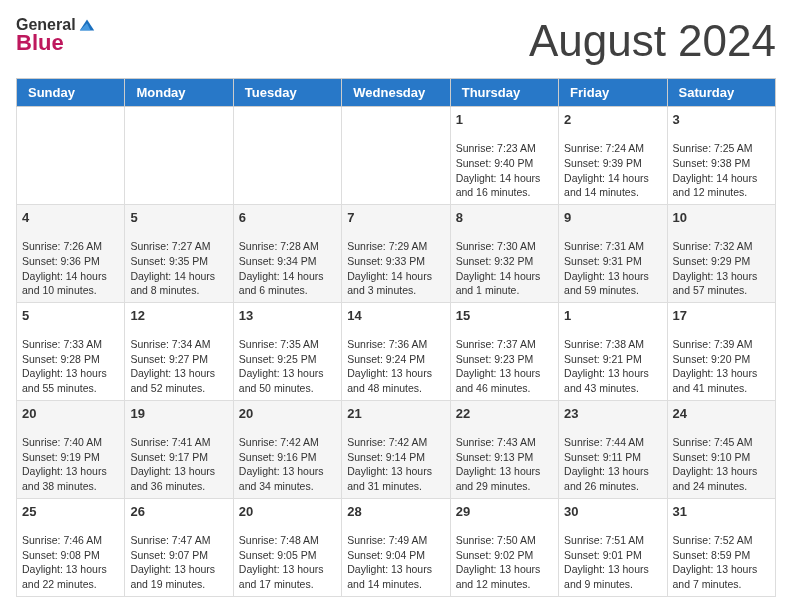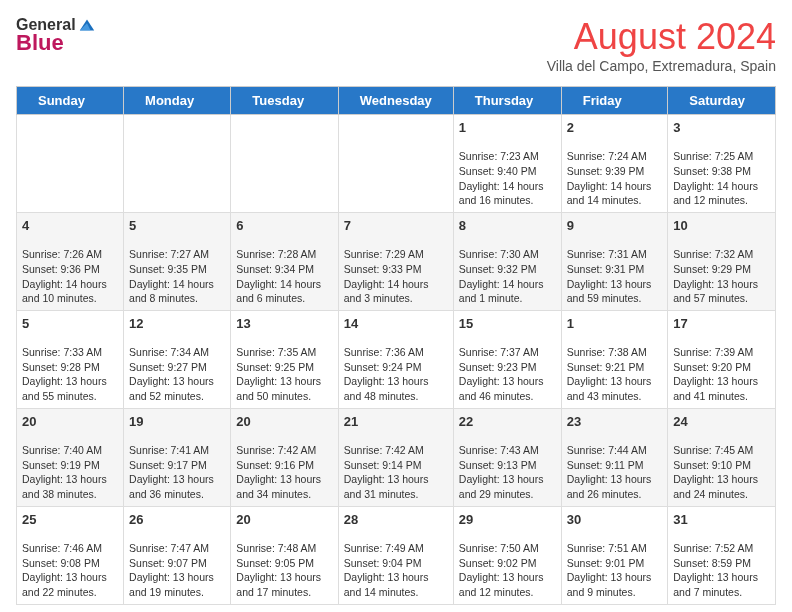--- a/index.html
+++ b/index.html
@@ -31,37 +31,37 @@
     .logo-general { color: #333; }
     .logo-icon {
       width: 18px;
       height: 18px;
       margin-left: 2px;
     }
     .title-area {
       text-align: right;
     }
     .main-title {
-      font-size: 36px;
-      color: #ef4444;
+      font-size: 44px;
+      color: #404040;
       font-weight: normal;
     }
     .subtitle {
       font-size: 14px;
       color: #555;
     }
     .calendar {
       width: 100%;
       border-collapse: collapse;
       font-size: 11px;
     }
     .calendar thead tr th {
       background-color: #2878c8;
       color: #fff;
-      padding: 6px 21px;
+      padding: 6px 11px;
       text-align: left;
       font-size: 13px;
       font-weight: bold;
       border: 1px solid #ccc;
     }
     .calendar tbody tr td {
       vertical-align: top;
       padding: 4px 5px;
       border: 1px solid #ddd;
       width: calc(100% / 7);
@@ -103,21 +103,20 @@
       <span class="logo-general">General</span>
       <svg class="logo-icon" viewBox="0 0 20 20">
         <polygon points="2,16 10,4 18,16" fill="#1a6fbe"></polygon>
         <polygon points="2,16 10,8 14,16" fill="#5aabee" opacity="0.7"></polygon>
       </svg>
     </div>
     <div style="font-size:22px; font-weight:bold; color:#be185d; margin-top:-4px;">Blue</div>
   </div>
   <div class="title-area">
     <div class="main-title">August 2024</div>
-    <div class="subtitle">Villa del Campo, Extremadura, Spain</div>
   </div>
 </div>
 
 <table class="calendar">
   <thead>
     <tr>
         <th>Sunday</th>
         <th>Monday</th>
         <th>Tuesday</th>
         <th>Wednesday</th>

